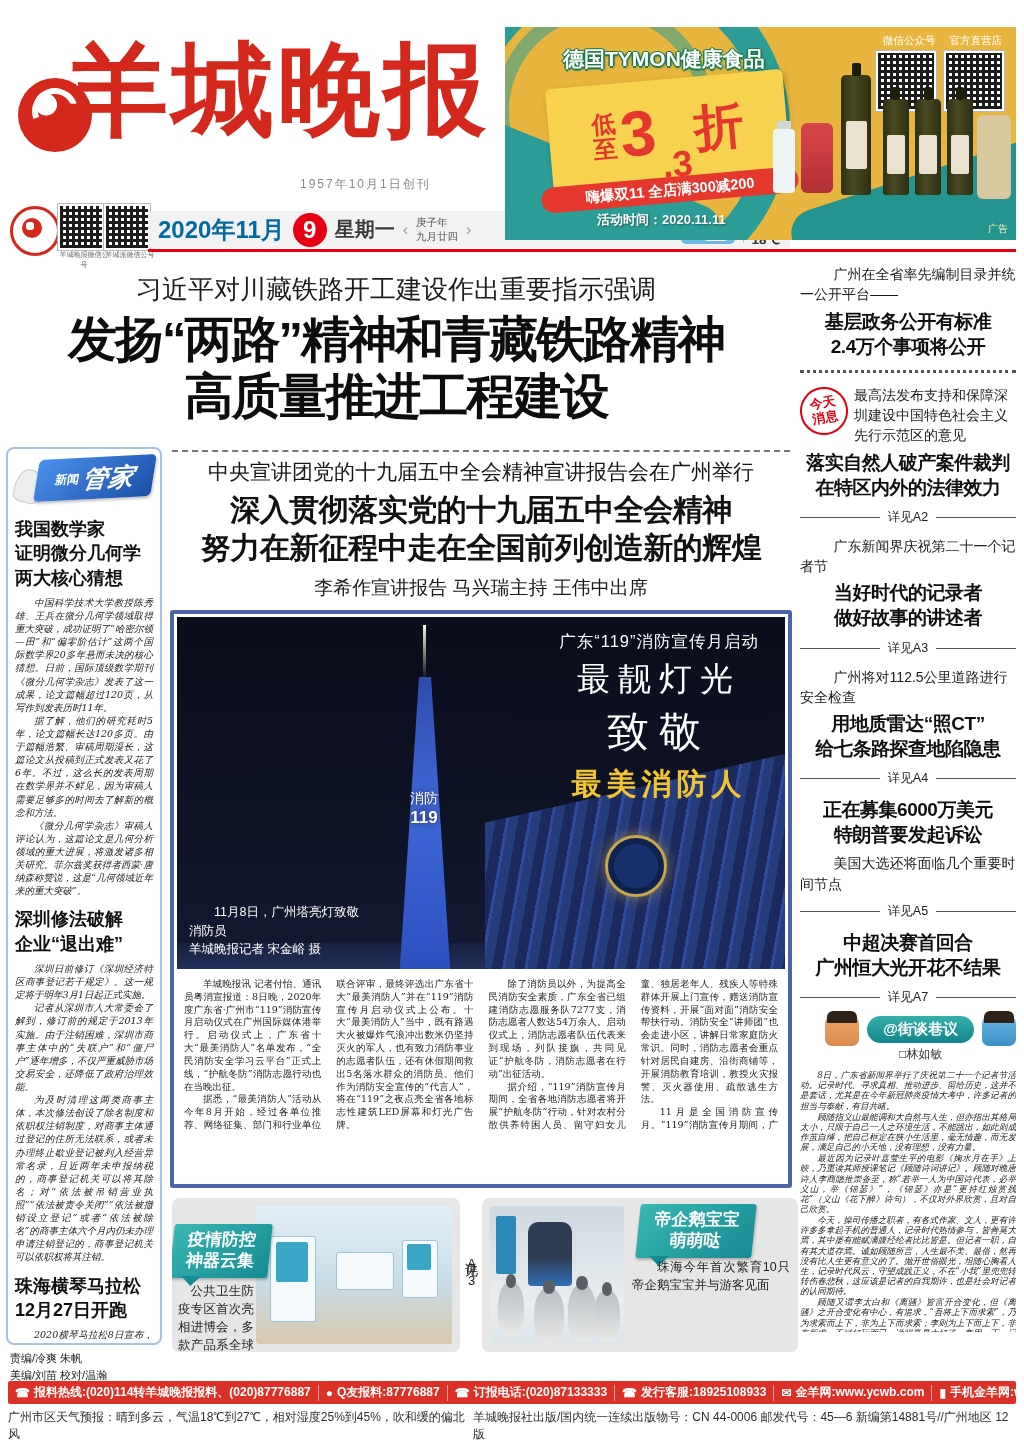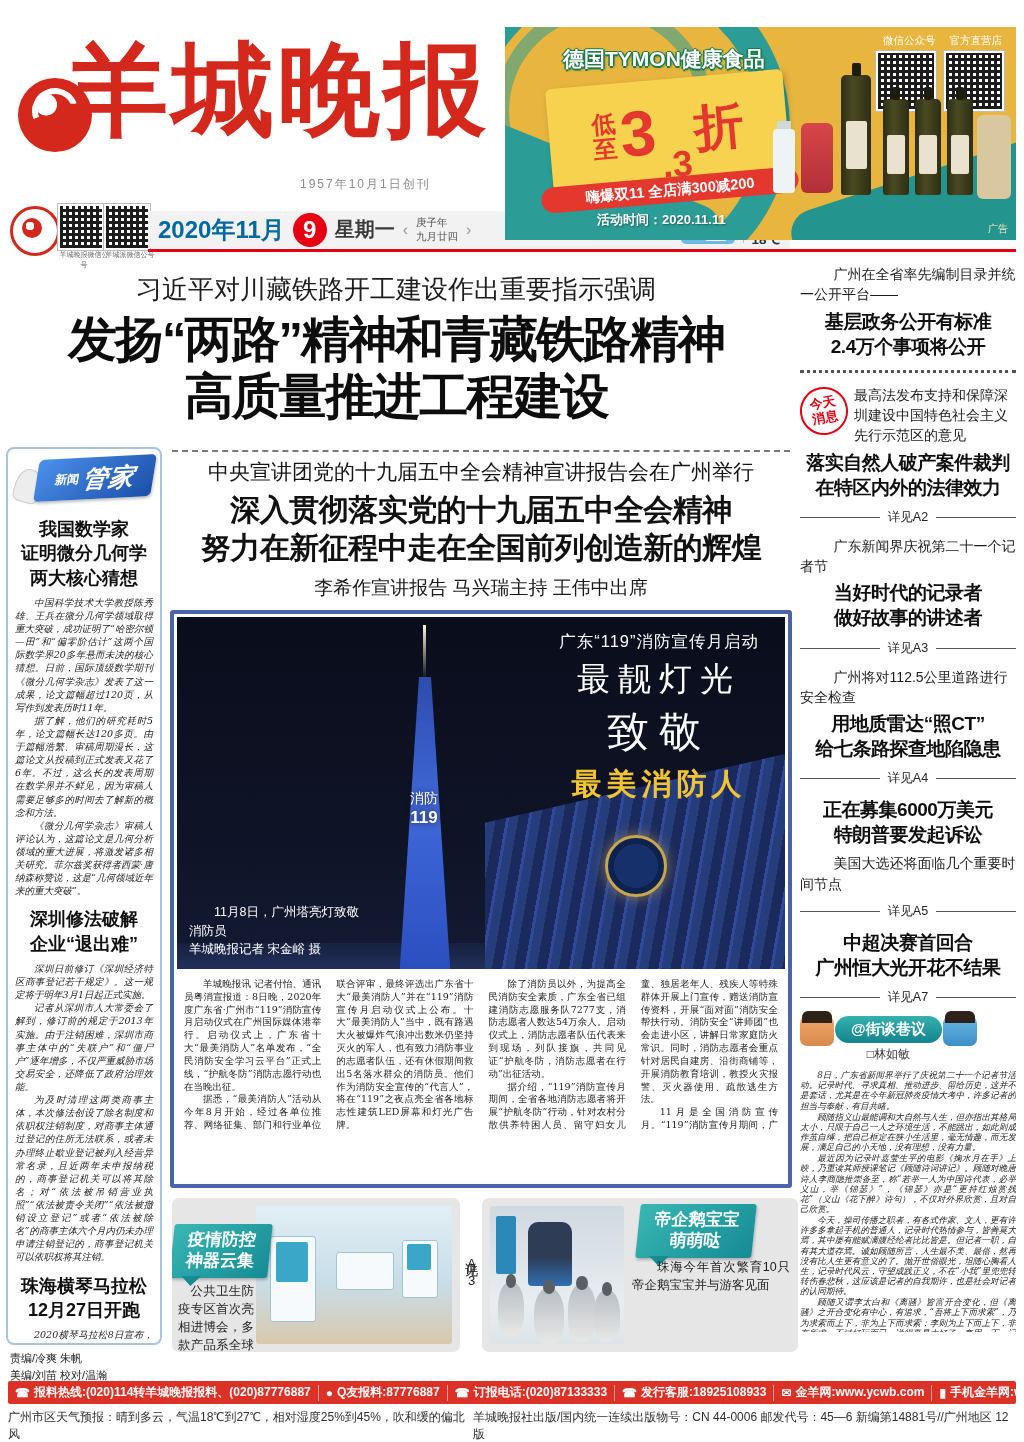--- a/index.html
+++ b/index.html
@@ -93,21 +93,21 @@
   .leftcol{left:6px;top:447px;width:156px;height:898px;border:2px solid #a9c3e2;border-radius:8px;
            box-sizing:border-box;overflow:hidden;padding:4px 7px;background:#fff;}
   .news-badge{position:relative;height:54px;}
   .nb-glove{position:absolute;left:0px;top:16px;width:24px;height:32px;background:#ededed;border:1px solid #ccc;
             border-radius:45% 45% 30% 30%/55% 55% 20% 20%;transform:rotate(16deg);}
   .nb-strip{position:absolute;left:22px;top:4px;width:116px;height:42px;border-radius:5px;
             background:linear-gradient(135deg,#4b90ec,#1b4fa8);transform:skewX(-12deg) rotate(-3deg);
             display:flex;align-items:center;justify-content:center;gap:3px;box-shadow:1px 2px 3px rgba(0,0,0,.25);}
   .nb-small{color:#fff;font-size:12px;font-weight:bold;}
   .nb-big{color:#fff;font-size:25px;font-weight:900;font-style:italic;letter-spacing:1px;}
-  .lc-title{font-size:18px;font-weight:800;color:#101010;text-align:center;line-height:1.35;margin-top:10px;}
+  .lc-title{font-size:18px;font-weight:800;color:#101010;text-align:left;line-height:1.35;margin-top:10px;}
   .lc-body{margin-top:6px;font-family:"DejaVu Serif",serif;font-style:italic;font-size:9.5px;
            line-height:1.38;color:#222;text-align:justify;}
   .lc-body p{margin:0;text-indent:2em;}
   .editors{left:10px;top:1350px;font-size:11px;color:#222;line-height:1.5;}
 
   
   .frame{left:170px;top:610px;width:622px;height:578px;border:4px solid #4c63aa;border-radius:3px;
          box-sizing:border-box;background:#fff;}
   .photo{position:absolute;left:3px;top:3px;width:608px;height:352px;overflow:hidden;
          background:linear-gradient(180deg,#0a0d1b 0%,#0e1326 60%,#131a33 100%);}
@@ -170,21 +170,21 @@
   .kicker{font-size:14px;color:#1c1c1c;line-height:1.45;text-indent:2.4em;margin:0 0 4px;}
   .rc-h{font-size:19px;font-weight:800;color:#0f0f0f;text-align:center;line-height:1.32;letter-spacing:-0.5px;}
   .see-line{display:flex;align-items:center;gap:8px;margin:9px 0 10px;color:#222;font-size:12.5px;}
   .see-line::before,.see-line::after{content:"";flex:1;border-top:1.5px solid #555;}
   .dotsep{border-top:3px dotted #555;margin:11px 0 12px;}
   .today-badge{float:left;width:44px;height:44px;border:2.5px solid #e60012;border-radius:50%;
                color:#e60012;font-weight:bold;font-size:13px;line-height:1.15;display:flex;flex-direction:column;
                align-items:center;justify-content:center;transform:rotate(-10deg);margin:2px 6px 2px 0;}
   .kicker.nofl{text-indent:0;}
   .rc-sub{font-size:14px;color:#1c1c1c;line-height:1.45;text-indent:2.4em;margin:6px 0 0;}
-  .op-badge{display:flex;align-items:flex-start;justify-content:flex-start;gap:1px;margin:8px 0 2px;}
+  .op-badge{display:flex;align-items:flex-start;justify-content:flex-end;gap:8px;margin:8px 0 2px;}
   .head{width:34px;height:30px;border-radius:7px;position:relative;}
   .head::before{content:"";position:absolute;left:2px;top:-5px;width:30px;height:12px;border-radius:6px 6px 0 0;background:#2d2118;}
   .head-l{background:linear-gradient(180deg,#f0a868,#d98a4e);}
   .head-r{background:linear-gradient(180deg,#69b9e8,#3c8ec4;);background:linear-gradient(180deg,#69b9e8,#3c8ec4);}
   .op-pill-wrap{text-align:center;}
   .op-pill{background:linear-gradient(180deg,#35b0ad,#14848e);color:#fff;font-size:15px;font-weight:bold;
            padding:4px 16px;border-radius:14px;display:inline-block;}
   .op-author{font-size:12px;color:#333;margin-top:3px;}
   .op-h{font-size:18px;font-weight:800;color:#0f0f0f;text-align:center;line-height:1.35;margin-top:4px;}
   .op-body{margin-top:7px;height:262px;overflow:hidden;font-family:"DejaVu Serif",serif;font-style:italic;

